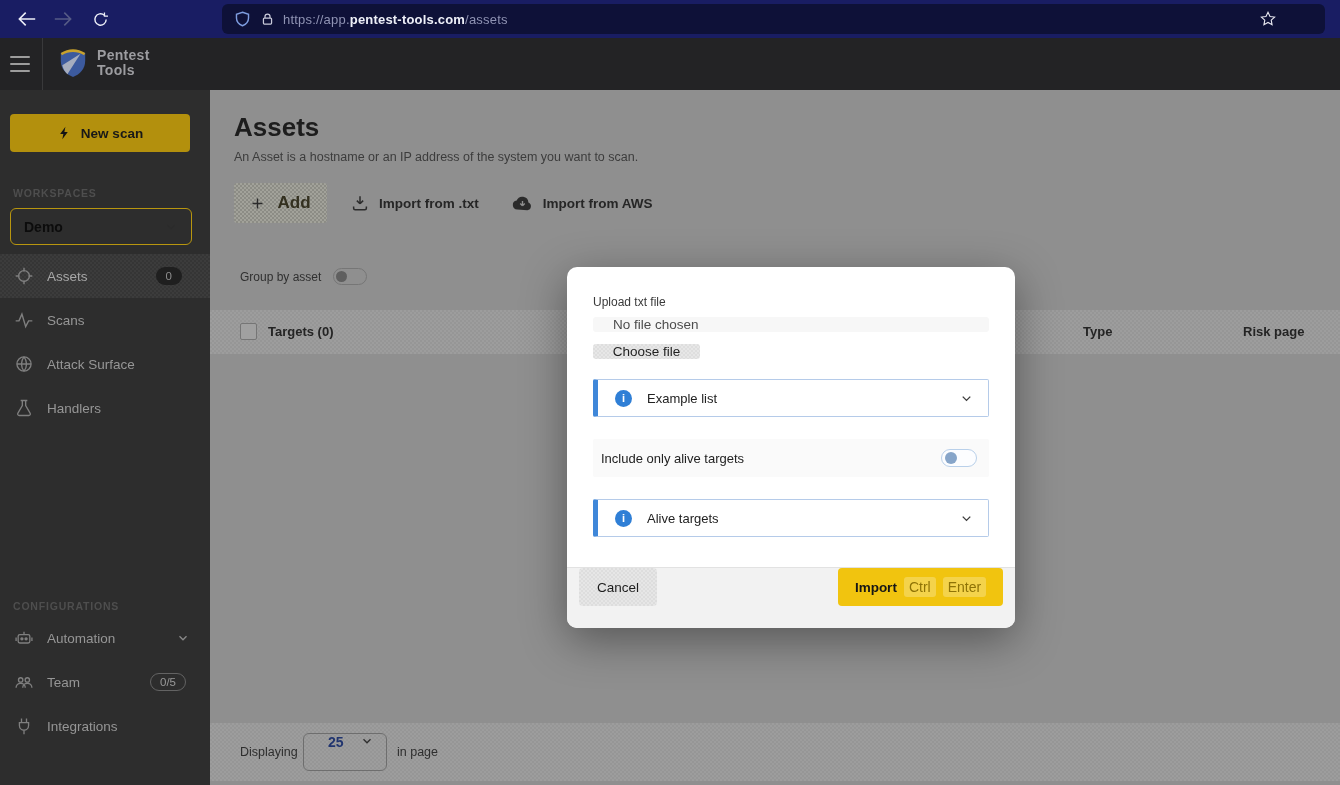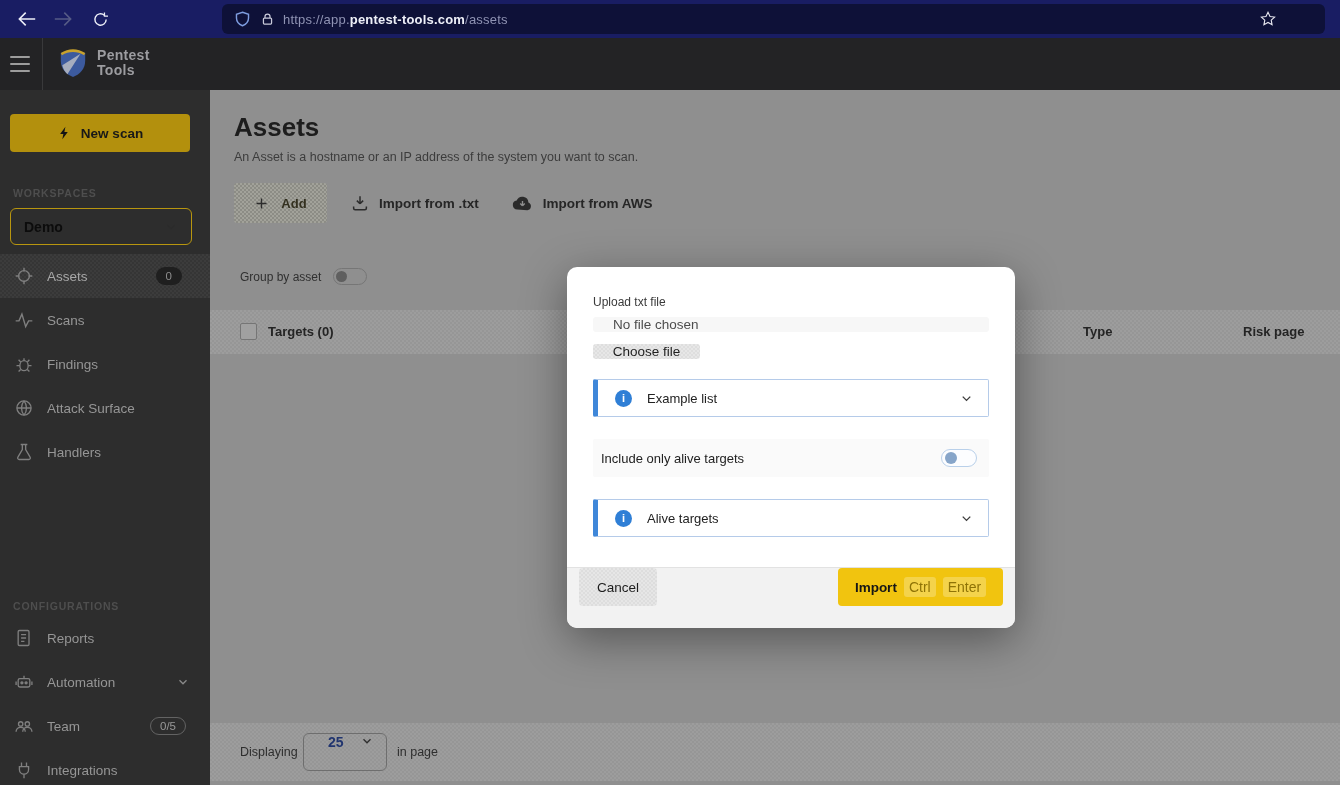--- a/index.html
+++ b/index.html
@@ -39,21 +39,21 @@
   .badge-line { margin-left:auto; margin-right:24px; border:1px solid #636363; color:#999; border-radius:10px; font-size:11.5px; padding:2px 9px; }
   .nav-chev { margin-left:auto; margin-right:20px; color:#8a8a8a; }
 
   
   .main { position:absolute; top:90px; left:210px; right:0; bottom:0; background:#8f8f8f; z-index:10; }
   .page-title { position:absolute; left:24px; top:22px; font-size:26px; font-weight:700; color:#1d1d1d; }
   .page-sub { position:absolute; left:24px; top:60px; font-size:12.5px; color:#3c3c3c; }
   .actions { position:absolute; left:24px; top:93px; height:40px; display:flex; align-items:center; }
   .add-btn { width:93px; height:40px; border-radius:3px; display:flex; align-items:center; justify-content:center; gap:12px;
     background:repeating-conic-gradient(#a2a29a 0% 25%, #8c8c85 0% 50%) 0 0/4px 4px;
-    font-size:13px; font-weight:700; color:#33301f; cursor:pointer; }
+    font-size:17px; font-weight:700; color:#33301f; cursor:pointer; }
   .link-btn { display:flex; align-items:center; gap:10px; font-size:13.5px; font-weight:700; color:#262626; cursor:pointer; }
   .lb1 { margin-left:24px; } .lb2 { margin-left:33px; }
   .groupby { position:absolute; left:30px; top:178px; display:flex; align-items:center; gap:12px; font-size:12px; color:#303030; }
   .sw-gray { width:34px; height:17px; border:1px solid #767676; border-radius:10px; position:relative; cursor:pointer; }
   .sw-gray i { position:absolute; left:2px; top:2px; width:11px; height:11px; border-radius:50%; background:#5f5f5f; }
   .band { position:absolute; left:0; right:0; background:repeating-conic-gradient(#9d9d9d 0% 25%, #969696 0% 50%) 0 0/4px 4px; }
   .band-head { top:220px; height:44px; }
   .cb { position:absolute; left:30px; top:13px; width:17px; height:17px; border:1.5px solid #757575; border-radius:2px; background:#a0a0a0; cursor:pointer; }
   .th { position:absolute; top:14px; font-size:13px; font-weight:700; color:#242424; }
   .th-targets { left:58px; } .th-type { left:873px; } .th-risk { left:1033px; }
@@ -183,56 +183,38 @@
       <span class="ic">
           <svg viewBox="0 0 24 24" fill="none" stroke="currentColor" stroke-width="1.7" width="20" height="20">
             <path d="M2 13h4l3.5-8 4.5 15 3.5-7H22"></path>
           </svg>
         </span>
       <span>Scans</span>
     </div>
     <div class="nav-item">
       <span class="ic">
           <svg viewBox="0 0 24 24" fill="none" stroke="currentColor" stroke-width="1.6" width="20" height="20">
-            <ellipse cx="12" cy="14" rx="5" ry="6"></ellipse>
-            <path d="M12 8V5M8 9.5L5.5 7M16 9.5L18.5 7M7 14H3M21 14h-4M8 18.5L5.5 21M16 18.5l2.5 2.5"></path>
-          </svg>
-        </span>
-      <span>Findings</span>
-    </div>
-    <div class="nav-item">
-      <span class="ic">
-          <svg viewBox="0 0 24 24" fill="none" stroke="currentColor" stroke-width="1.6" width="20" height="20">
             <circle cx="12" cy="12" r="8.5"></circle>
             <path d="M3.5 12h17M12 3.5a13.5 13.5 0 0 1 0 17M12 3.5a13.5 13.5 0 0 0 0 17"></path>
           </svg>
         </span>
       <span>Attack Surface</span>
     </div>
     <div class="nav-item">
       <span class="ic">
           <svg viewBox="0 0 24 24" fill="none" stroke="currentColor" stroke-width="1.6" width="20" height="20">
             <path d="M10 3v6l-5.3 9.2A1.8 1.8 0 0 0 6.3 21h11.4a1.8 1.8 0 0 0 1.6-2.8L14 9V3M8 3h8"></path>
           </svg>
         </span>
       <span>Handlers</span>
     </div>
   </div>
 
   <div class="cfg-label">CONFIGURATIONS</div>
   <div class="nav-group g2">
-    <div class="nav-item">
-      <span class="ic">
-          <svg viewBox="0 0 24 24" fill="none" stroke="currentColor" stroke-width="1.6" width="20" height="20">
-            <rect x="5" y="3" width="13" height="18" rx="1.5"></rect>
-            <path d="M8.5 8h6M8.5 12h6M8.5 16h4"></path>
-          </svg>
-        </span>
-      <span>Reports</span>
-    </div>
     <div class="nav-item">
       <span class="ic">
           <svg viewBox="0 0 24 24" fill="none" stroke="currentColor" stroke-width="1.6" width="20" height="20">
             <rect x="5" y="8" width="14" height="10" rx="2"></rect>
             <circle cx="9.5" cy="13" r="1.2" fill="currentColor"></circle>
             <circle cx="14.5" cy="13" r="1.2" fill="currentColor"></circle>
             <path d="M12 8V4.5M2.5 11.5v4M21.5 11.5v4"></path>
           </svg>
         </span>
       <span>Automation</span>

